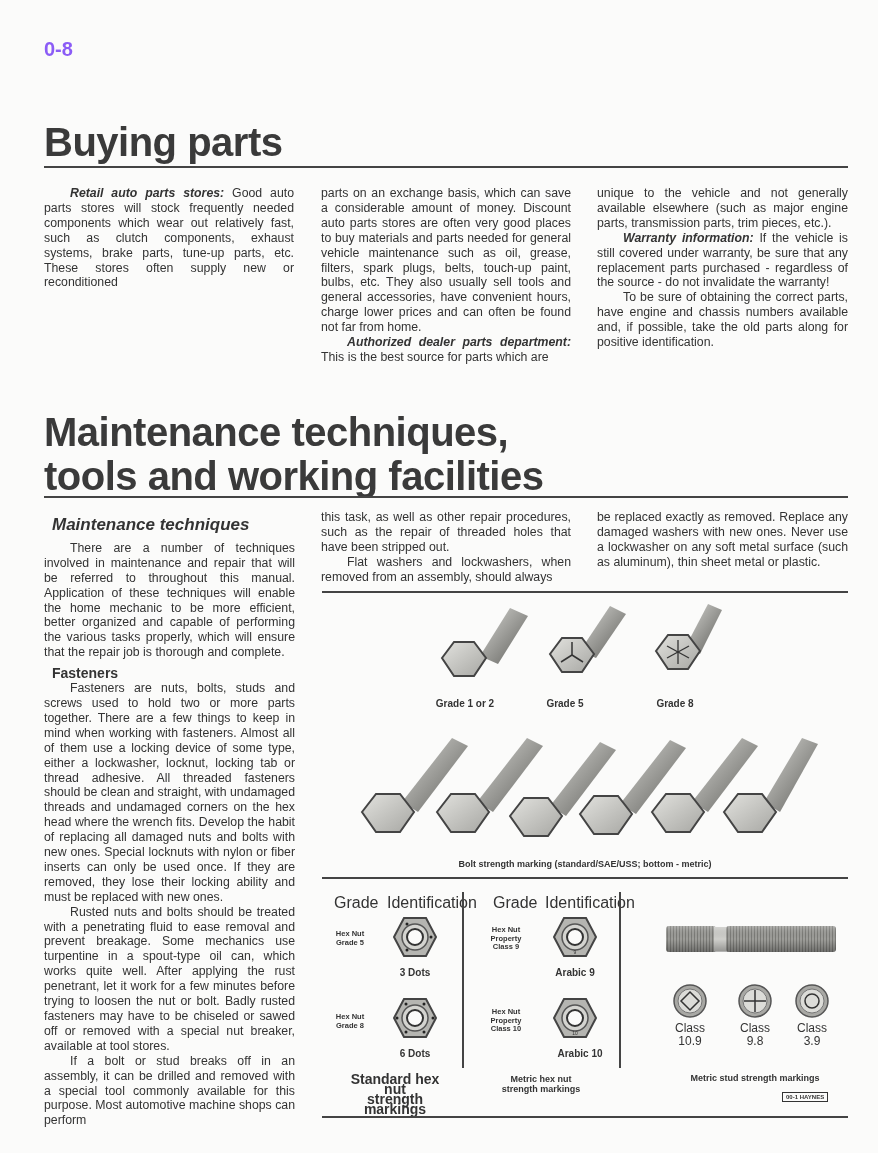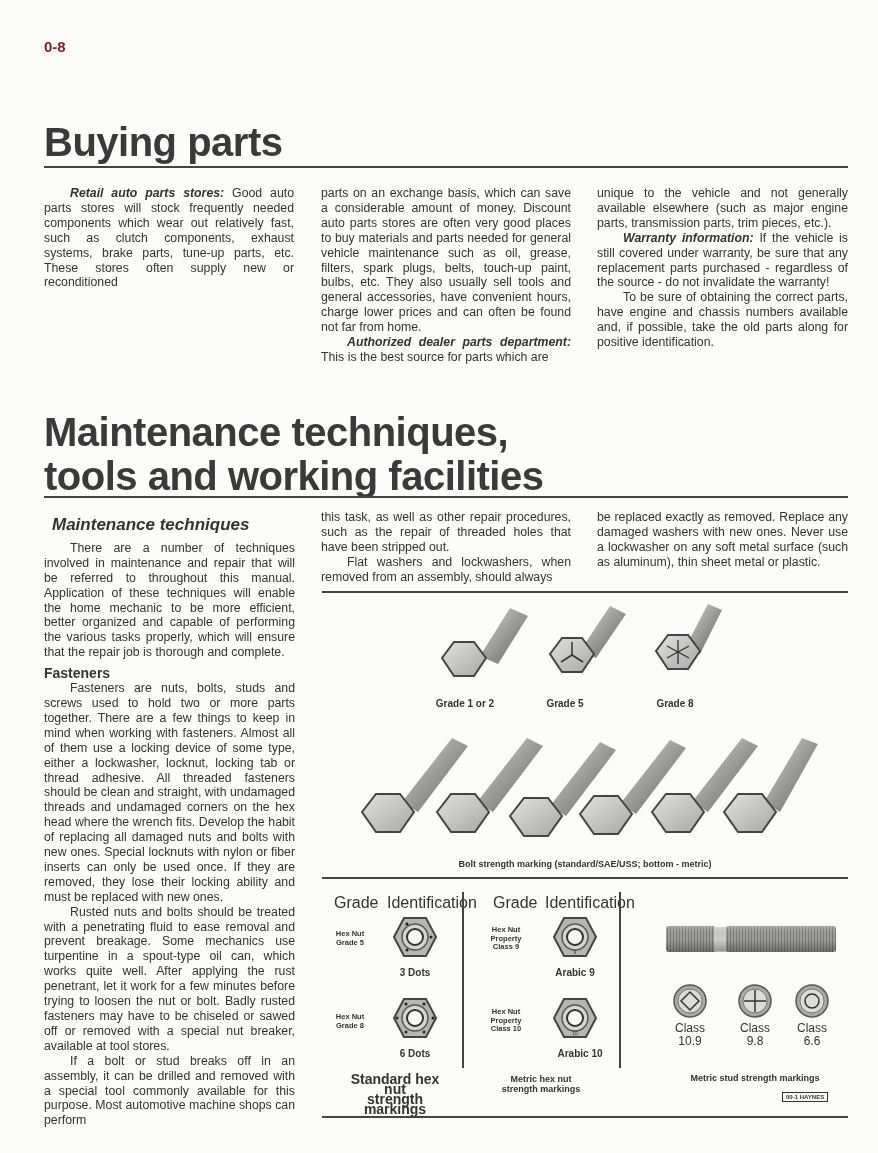--- a/index.html
+++ b/index.html
@@ -1,29 +1,29 @@
 <!DOCTYPE html>
 <html><head>
 <meta charset="utf-8">
 <style>
   html, body { margin: 0; padding: 0; background: #fbfbfa; }
   body { width: 878px; height: 1153px; position: relative; overflow: hidden;
          font-family: "Liberation Sans", sans-serif; color: #2e2e2e; }
   .abs { position: absolute; }
-  .pagenum { left: 44px; top: 38px; font-size: 15px; font-weight: bold; color: #7f1d1d; }
+  .pagenum { left: 44px; top: 38px; font-size: 20px; font-weight: bold; color: #8b5cf6; }
   .h1 { font-weight: bold; color: #3a3a3a; letter-spacing: -0.5px; }
   .h1-buying { left: 44px; top: 120px; font-size: 40px; line-height: 44px; }
   .h1-maint { left: 44px; top: 410px; font-size: 40px; line-height: 44px; }
   .rule { height: 2px; background: #444; }
   .col { font-size: 12.3px; line-height: 14.9px; text-align: justify; color: #333; }
   .col p { margin: 0; text-indent: 26px; }
   .col p.noindent { text-indent: 0; }
   .col b i, .col i b { font-weight: bold; font-style: italic; color: #333; }
   .h2 { font-size: 17px; font-weight: bold; font-style: italic; color: #333; margin: 8px; }
-  .h3 { font-size: 14px; font-weight: bold; color: #333; margin: 6px 0 0 0; }
+  .h3 { font-size: 14px; font-weight: bold; color: #333; margin: 6px 0 0 8px; }
   .cap { font-size: 10px; font-weight: bold; color: #333; text-align: center; }
   .grade-head { font-size: 16px; font-weight: normal; color: #333; }
   .small-lbl { font-size: 7.5px; font-weight: bold; color: #333; text-align: center; line-height: 8.5px; }
   .vdiv { width: 2px; background: #444; }
   .class-lbl { font-size: 12px; text-align: center; line-height: 13px; color: #333; }
   .haynes { border: 1.5px solid #333; font-size: 6px; font-weight: bold; padding: 1px 3px; color: #333; }
 </style>
 </head>
 <body>
 
@@ -245,19 +245,19 @@
     <div>9.8</div>
 </div>
 
 <svg class="abs" style="left:794px; top:983px;" width="36" height="36">
   <circle cx="18" cy="18" r="16" fill="#a8a8a4" stroke="#555" stroke-width="1.5"></circle>
   <circle cx="18" cy="18" r="12" fill="#dcdcd8" stroke="#777" stroke-width="1"></circle>
   <circle cx="18" cy="18" r="7" fill="none" stroke="#333" stroke-width="1.5"></circle>
 </svg>
 <div class="abs class-lbl" style="left:787px; top:1022px; width:50px;">
   <div>Class</div>
-    <div>6.6</div>
+    <div>3.9</div>
 </div>
 
 <div class="abs cap" style="left:660px; top:1073px; width:190px; font-size:9px;">Metric stud strength markings</div>
 <div class="abs haynes" style="left:782px; top:1092px;">00-1 HAYNES</div>
 
 <div class="abs rule" style="left:322px; top:1116px; width:526px;"></div>
 
 </body></html>

